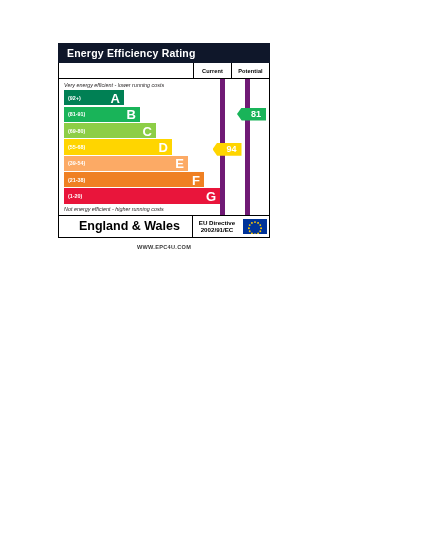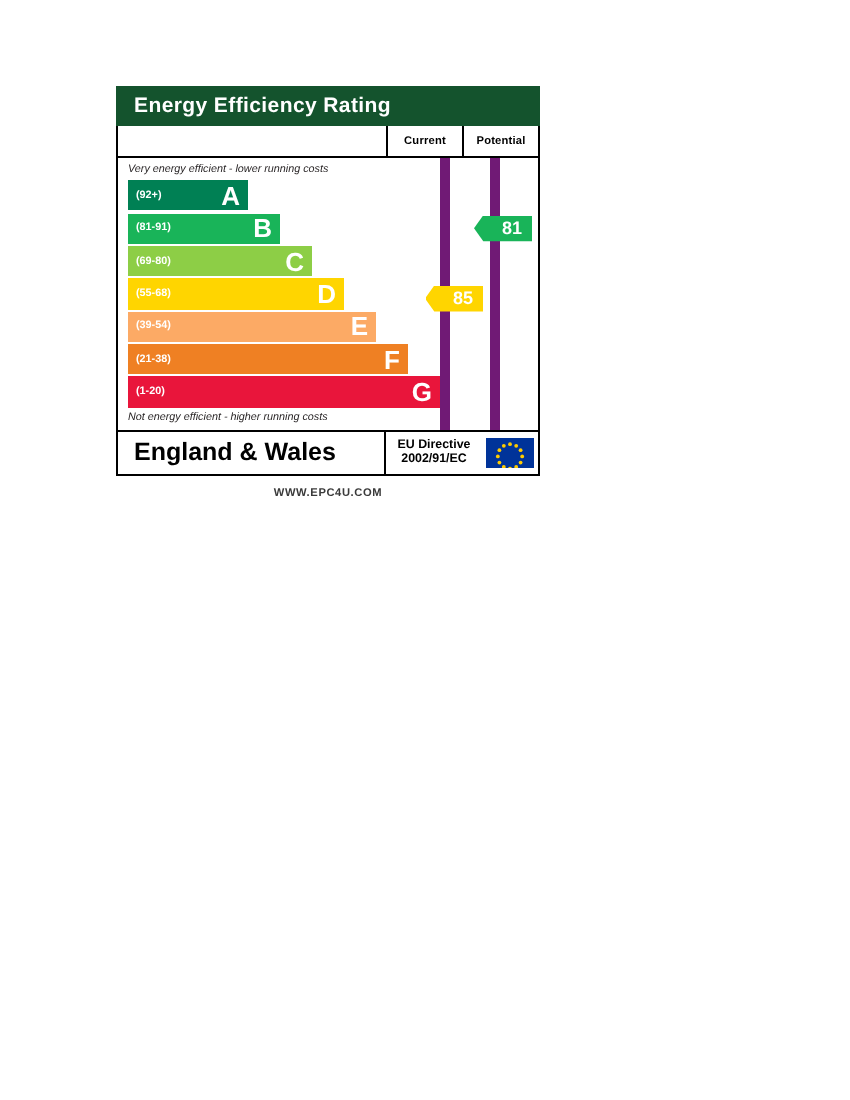--- a/index.html
+++ b/index.html
@@ -14,21 +14,21 @@
 
   #epc-wrap {
     position: absolute;
     left: 58px;
     top: 43px;
     width: 212px;
   }
 
   
   .epc-title {
-    background: #14532d;
+    background: #0f172a;
     color: #ffffff;
     font-size: 10.5px;
     font-weight: bold;
     padding: 4px 0 4px 9px;
     letter-spacing: 0.2px;
     line-height: 12px;
   }
 
   
   .epc-table {
@@ -127,20 +127,21 @@
     height: 21px;
   }
   .epc-foot-region {
     flex: 1 1 auto;
     display: flex;
     align-items: center;
     padding-left: 8px;
     font-size: 12.5px;
     font-weight: bold;
     color: #000000;
+    margin-left: 12px;
   }
   .epc-foot-directive {
     width: 48px;
     border-left: 1px solid #000000;
     display: flex;
     flex-direction: column;
     align-items: center;
     justify-content: center;
     font-size: 6.2px;
     font-weight: bold;
@@ -216,21 +217,21 @@
             </div>
             <div class="band" style="background: rgb(233, 21, 59); width: 156px;">
               <span class="band-range">(1-20)</span>
               <span class="band-letter">G</span>
             </div>
           </div>
         <div class="epc-note">Not energy efficient - higher running costs</div>
       </div>
 
       <div class="epc-col">
-        <div class="arrow" id="arrow-current" style="background: rgb(255, 213, 0); width: 29px; right: 3px; top: 63.8px;">85</div>
+        <div class="arrow" id="arrow-current" style="background: rgb(255, 213, 0); width: 29px; right: 3px; top: 63.8px;">94</div>
       </div>
 
       <div class="epc-col">
         <div class="arrow" id="arrow-potential" style="background: rgb(25, 180, 89); width: 29px; right: 3px; top: 28.6px;">81</div>
       </div>
 
     </div>
 
     <div class="epc-foot-row">
       <div class="epc-foot-region">England &amp; Wales</div>

